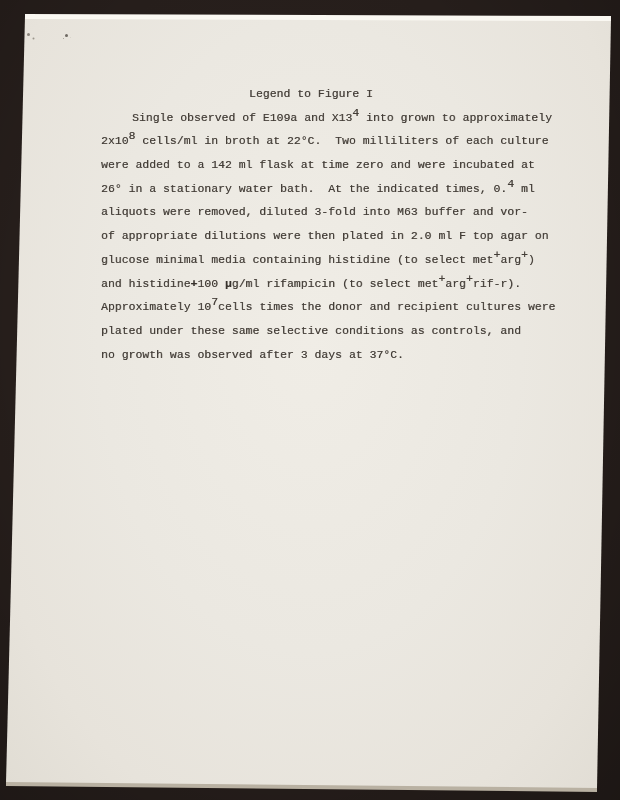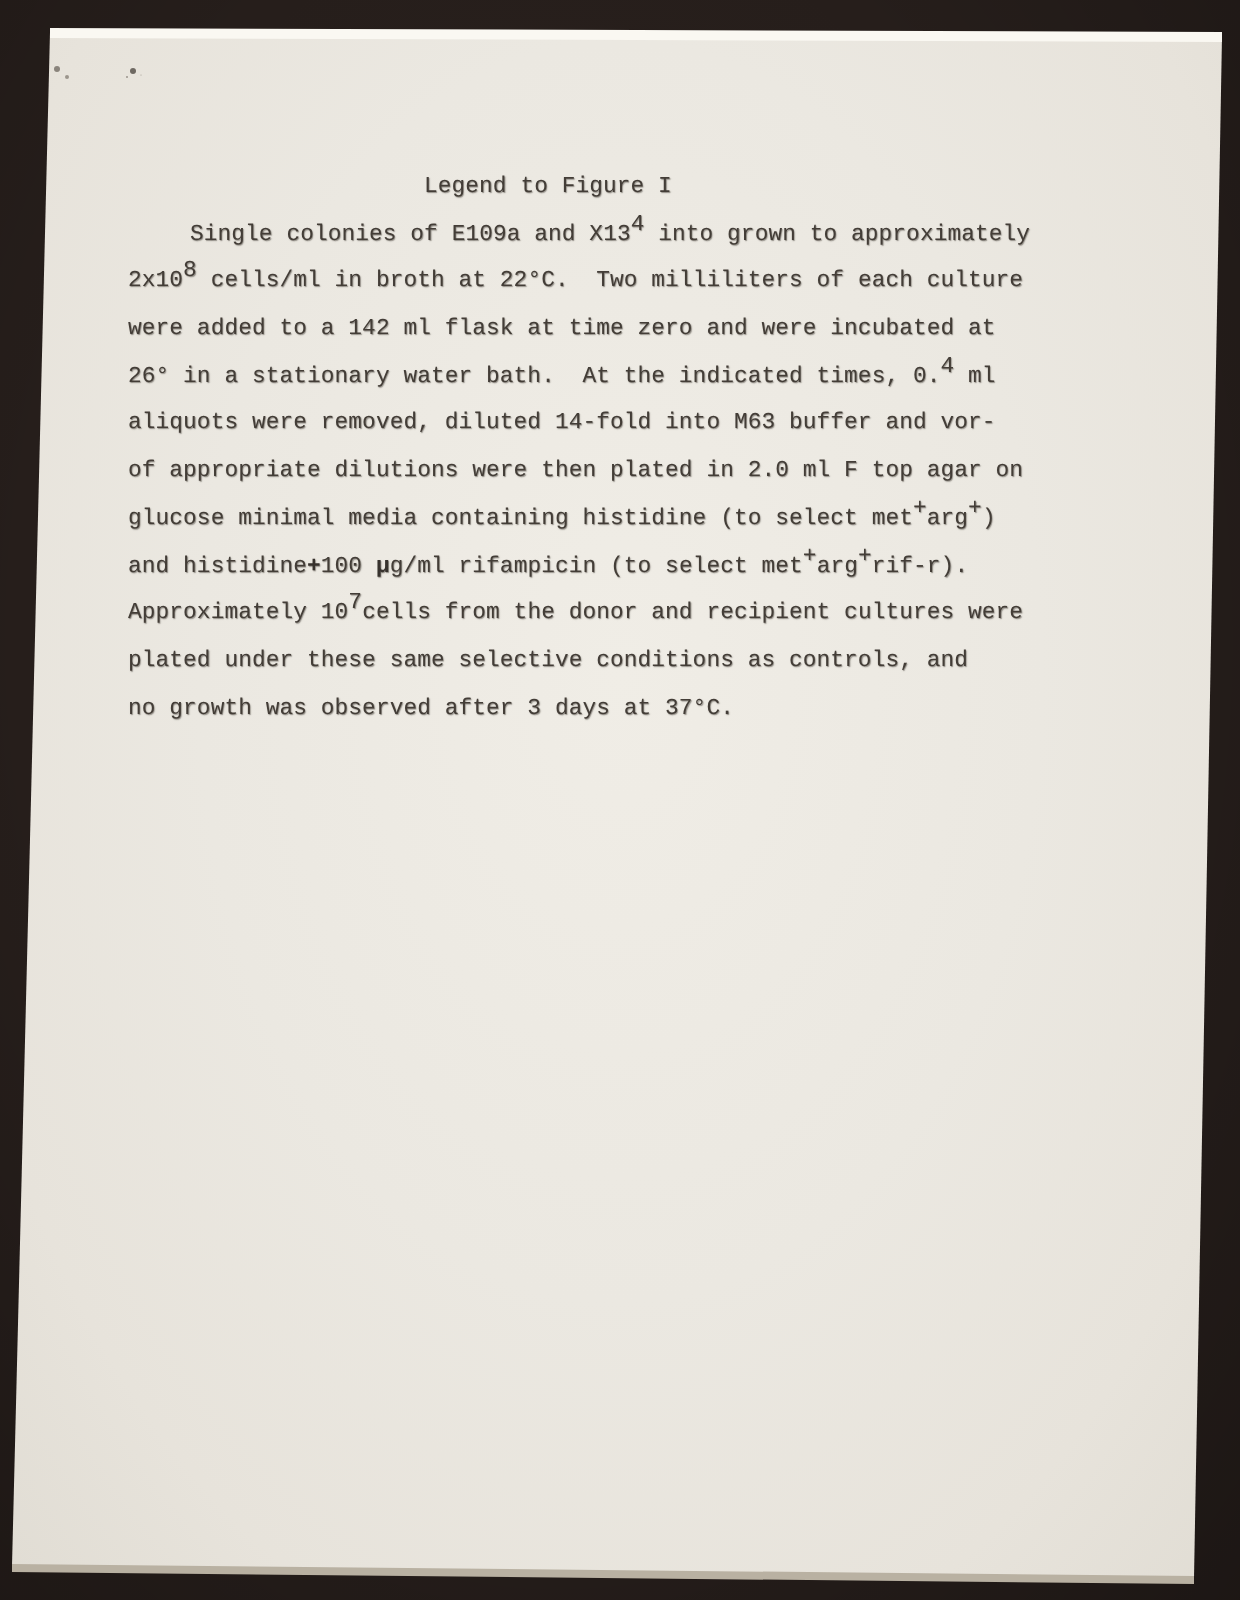--- a/index.html
+++ b/index.html
@@ -70,20 +70,21 @@
     z-index: 3;
     font-size: 11.4px;
     line-height: 23.7px;
     color: var(--ink, #433d37);
     text-shadow: 0.4px 0.3px 0.6px rgba(62,56,50,0.55);
     letter-spacing: 0.05px;
   }
   .line {
     white-space: pre;
     height: 23.7px;
+    margin-left: 37px;
   }
   .indent { padding-left: 31px; }
   .title-line { padding-left: 148px; }
   .sup {
     position: relative;
     top: -5px;
   }
   .ink-bold {
     font-weight: bold;
     color: #37322d;
@@ -96,26 +97,26 @@
   <div class="paper"></div>
   <div class="edge-top"></div>
   <div class="edge-bottom"></div>
 
   <div class="pencil-mark mark-a"></div>
   <div class="pencil-mark mark-b"></div>
 
   <div class="typed">
     <div class="line title-line">Legend to Figure I</div>
     <div>
-        <div class="line indent"><span>Single colonies of E109a and X13</span><span class="sup">4</span><span> into grown to approximately</span></div>
+        <div class="line indent"><span>Single observed of E109a and X13</span><span class="sup">4</span><span> into grown to approximately</span></div>
         <div class="line"><span>2x10</span><span class="sup">8</span><span> cells/ml in broth at 22°C.  Two milliliters of each culture</span></div>
         <div class="line"><span>were added to a 142 ml flask at time zero and were incubated at</span></div>
         <div class="line"><span>26° in a stationary water bath.  At the indicated times, 0.</span><span class="sup">4</span><span> ml</span></div>
-        <div class="line"><span>aliquots were removed, diluted 14-fold into M63 buffer and vor-</span></div>
+        <div class="line"><span>aliquots were removed, diluted 3-fold into M63 buffer and vor-</span></div>
         <div class="line"><span>of appropriate dilutions were then plated in 2.0 ml F top agar on</span></div>
         <div class="line"><span>glucose minimal media containing histidine (to select met</span><span class="sup">+</span><span>arg</span><span class="sup">+</span><span>)</span></div>
         <div class="line"><span>and histidine</span><span class="ink-bold">+</span><span>100 </span><span class="ink-bold">μ</span><span>g/ml rifampicin (to select met</span><span class="sup">+</span><span>arg</span><span class="sup">+</span><span>rif-r).</span></div>
-        <div class="line"><span>Approximately 10</span><span class="sup">7</span><span>cells from the donor and recipient cultures were</span></div>
+        <div class="line"><span>Approximately 10</span><span class="sup">7</span><span>cells times the donor and recipient cultures were</span></div>
         <div class="line"><span>plated under these same selective conditions as controls, and</span></div>
         <div class="line"><span>no growth was observed after 3 days at 37°C.</span></div>
       </div>
   </div>
 </div>
 
 </body></html>

